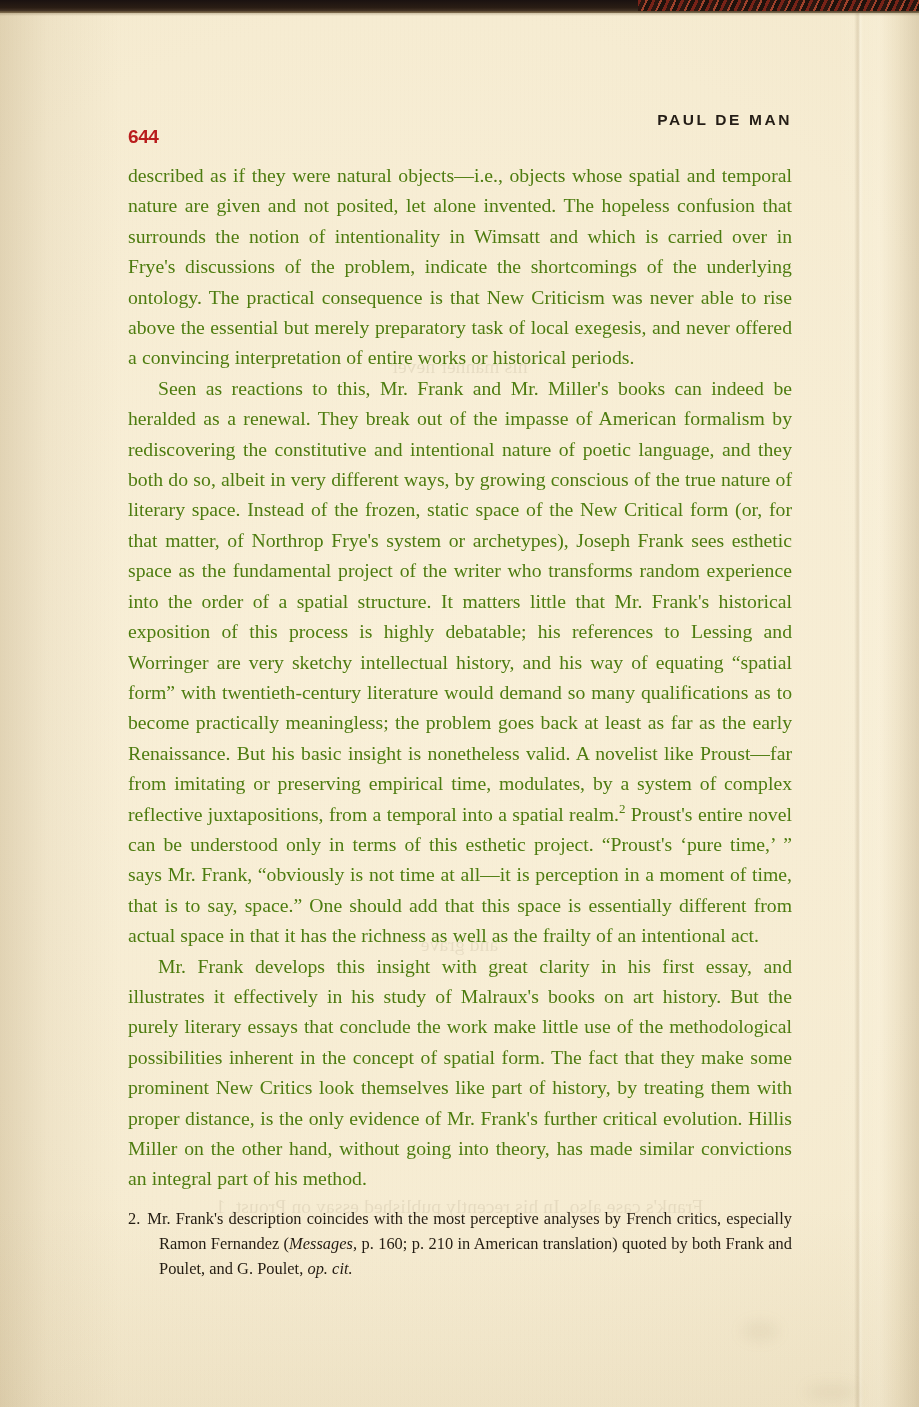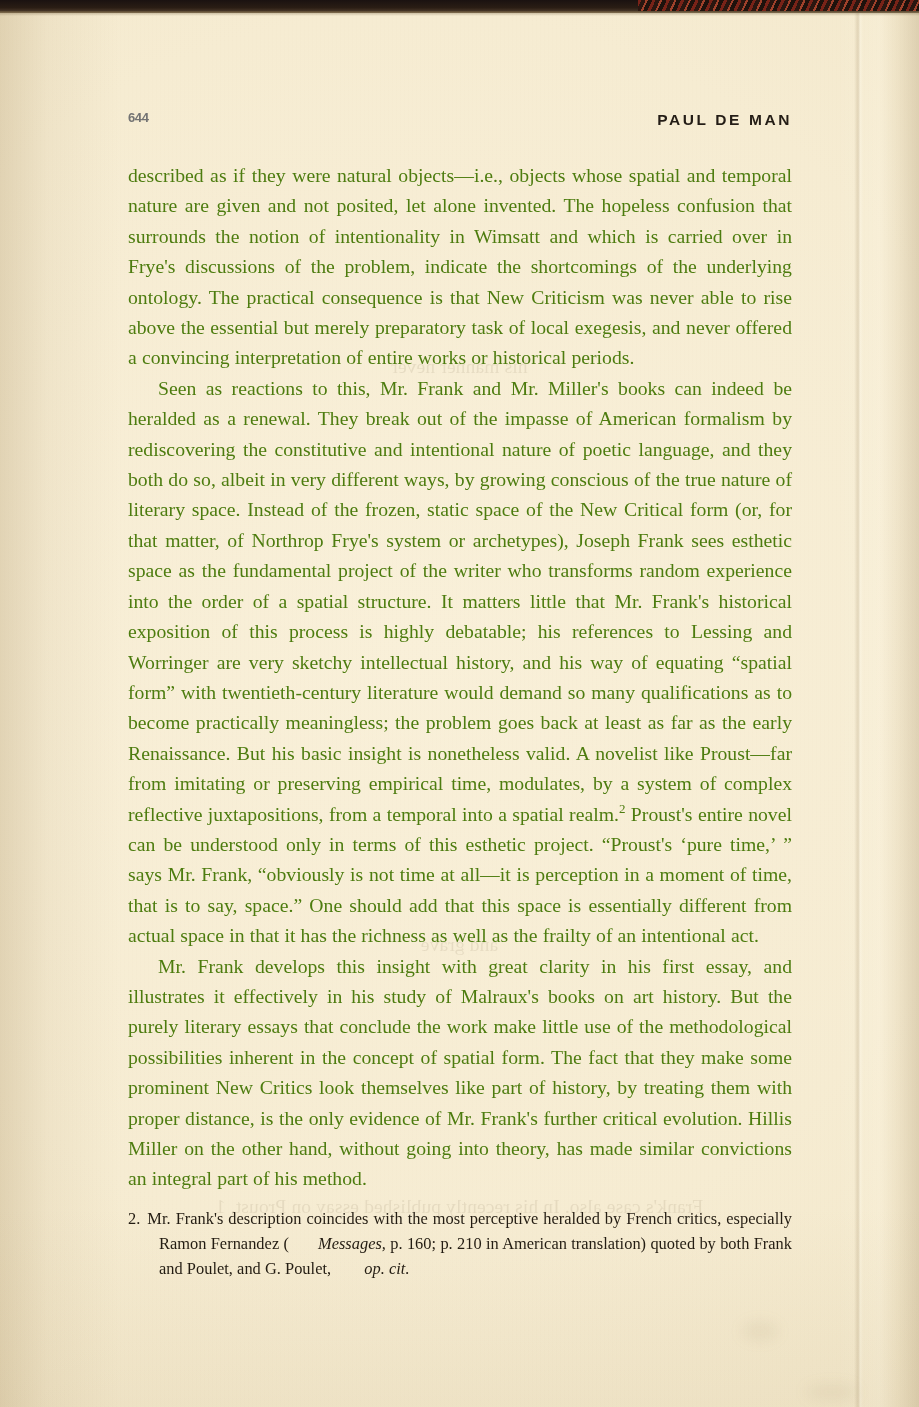--- a/index.html
+++ b/index.html
@@ -139,26 +139,26 @@
   
   #running-head {
     position: absolute;
     left: 128px;
     top: 110px;
     width: 664px;
     height: 22px;
   }
   #folio {
     position: absolute;
-    left: 0; top: 0;
+    left: 0; top: 16px;
     font-family: "Liberation Sans", sans-serif;
     font-weight: bold;
-    font-size: 13px;
+    font-size: 19px;
     letter-spacing: -0.4px;
-    color: #737373;
+    color: #b91c1c;
   }
   #head-title {
     position: absolute;
     right: 0; top: 1px;
     font-family: "Liberation Sans", sans-serif;
     font-weight: bold;
     font-size: 15.5px;
     letter-spacing: 2.6px;
     color: #241d16;
     text-align: center;
@@ -203,21 +203,21 @@
     margin: 0;
     font-size: 16.4px;
     line-height: 25.2px;
     text-align: justify;
     color: #231c12;
     padding-left: 31px;
     text-indent: -31px;
     letter-spacing: 0.02px;
   }
   p.footnote .fn-num { margin-right: 7px; }
-  p.footnote i, p.footnote em { font-style: italic; margin-left: 29px; }
+  p.footnote i, p.footnote em { font-style: italic; }
 
   
   #body-text, #footnote-block, #running-head {
     filter: blur(0.17px);
   }
 
   .smudge {
     position: absolute;
     pointer-events: none;
     border-radius: 50%;
@@ -260,16 +260,16 @@
 
     <p class="para first">described as if they were natural objects—i.e., objects whose spatial and temporal nature are given and not posited, let alone invented. The hopeless confusion that surrounds the notion of intentionality in Wimsatt and which is carried over in Frye's discussions of the problem, indicate the shortcomings of the underlying ontology. The practical consequence is that New Criticism was never able to rise above the essential but merely preparatory task of local exegesis, and never offered a convincing interpretation of entire works or historical periods.</p>
 
     <p class="para"><span>Seen as reactions to this, Mr. Frank and Mr. Miller's books can indeed be heralded as a renewal. They break out of the impasse of American formalism by rediscovering the constitutive and intentional nature of poetic language, and they both do so, albeit in very different ways, by growing conscious of the true nature of literary space. Instead of the frozen, static space of the New Critical form (or, for that matter, of Northrop Frye's system or archetypes), Joseph Frank sees esthetic space as the fundamental project of the writer who transforms random experience into the order of a spatial structure. It matters little that Mr. Frank's historical exposition of this process is highly debatable; his references to Lessing and Worringer are very sketchy intellectual history, and his way of equating “spatial form” with twentieth-century literature would demand so many qualifications as to become practically meaningless; the problem goes back at least as far as the early Renaissance. But his basic insight is nonetheless valid. A novelist like Proust—far from imitating or preserving empirical time, modulates, by a system of complex reflective juxtapositions, from a temporal into a spatial realm.</span><sup class="fnref">2</sup><span> Proust's entire novel can be understood only in terms of this esthetic project. “Proust's ‘pure time,’ ” says Mr. Frank, “obviously is not time at all—it is perception in a moment of time, that is to say, space.” One should add that this space is essentially different from actual space in that it has the richness as well as the frailty of an intentional act.</span></p>
 
     <p class="para">Mr. Frank develops this insight with great clarity in his first essay, and illustrates it effectively in his study of Malraux's books on art history. But the purely literary essays that conclude the work make little use of the methodological possibilities inherent in the concept of spatial form. The fact that they make some prominent New Critics look themselves like part of history, by treating them with proper distance, is the only evidence of Mr. Frank's further critical evolution. Hillis Miller on the other hand, without going into theory, has made similar convictions an integral part of his method.</p>
 
   </div>
 
   <div id="footnote-block">
-    <p class="footnote"><span class="fn-num">2.</span><span>Mr. Frank's description coincides with the most perceptive heralded by French critics, especially Ramon Fernandez (</span><em>Messages,</em><span> p. 160; p. 210 in American translation) quoted by both Frank and Poulet, and G. Poulet, </span><em>op. cit.</em></p>
+    <p class="footnote"><span class="fn-num">2.</span><span>Mr. Frank's description coincides with the most perceptive analyses by French critics, especially Ramon Fernandez (</span><em>Messages,</em><span> p. 160; p. 210 in American translation) quoted by both Frank and Poulet, and G. Poulet, </span><em>op. cit.</em></p>
   </div>
 
 </div>
 
 </body></html>

